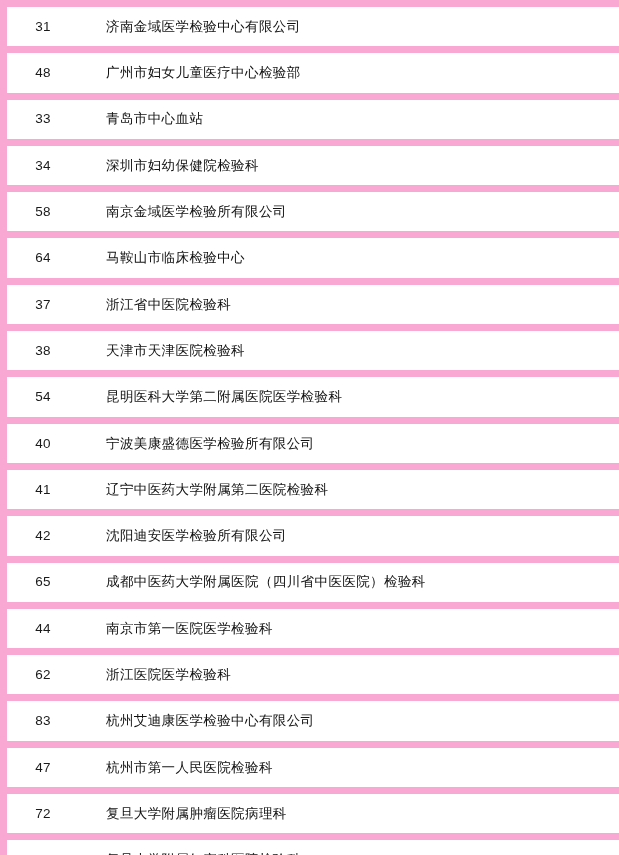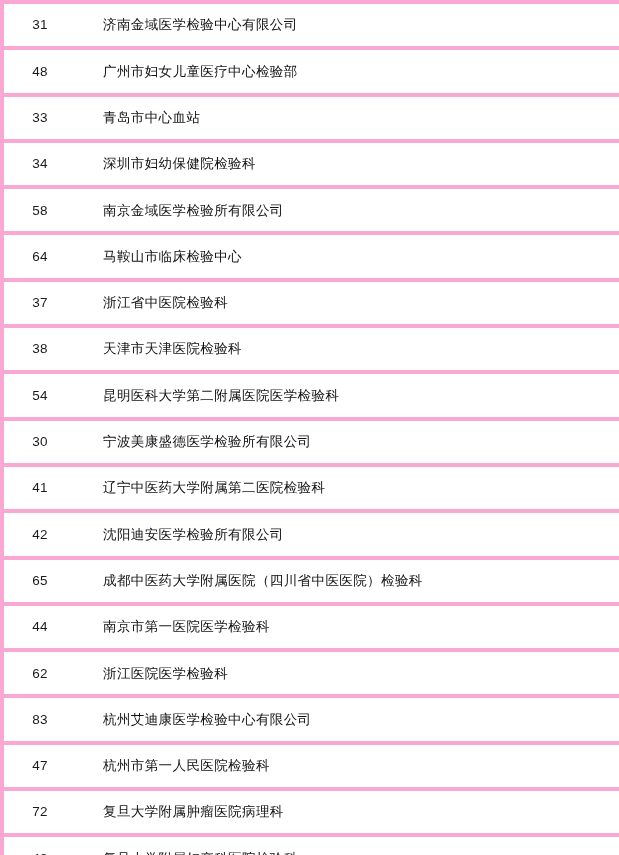--- a/index.html
+++ b/index.html
@@ -16,21 +16,21 @@
   }
   .doc-table {
     width: 619px;
     border-collapse: collapse;
     table-layout: fixed;
   }
   .doc-table tr {
     height: 46.3px;
   }
   .doc-table td {
-    border: 4px solid #f9a8d4;
+    border: 7px solid #f9a8d4;
     padding: 4px;
     vertical-align: middle;
     font-size: 13.5px;
     line-height: 1.3;
   }
   td.col-index {
     width: 64px;
     text-align: center;
     font-family: "Liberation Sans", sans-serif;
     color: #1a1a1a;
@@ -86,21 +86,21 @@
       </tr>
       <tr>
         <td class="col-index">38</td>
         <td class="col-name">天津市天津医院检验科</td>
       </tr>
       <tr>
         <td class="col-index">54</td>
         <td class="col-name">昆明医科大学第二附属医院医学检验科</td>
       </tr>
       <tr>
-        <td class="col-index">30</td>
+        <td class="col-index">40</td>
         <td class="col-name">宁波美康盛德医学检验所有限公司</td>
       </tr>
       <tr>
         <td class="col-index">41</td>
         <td class="col-name">辽宁中医药大学附属第二医院检验科</td>
       </tr>
       <tr>
         <td class="col-index">42</td>
         <td class="col-name">沈阳迪安医学检验所有限公司</td>
       </tr>

